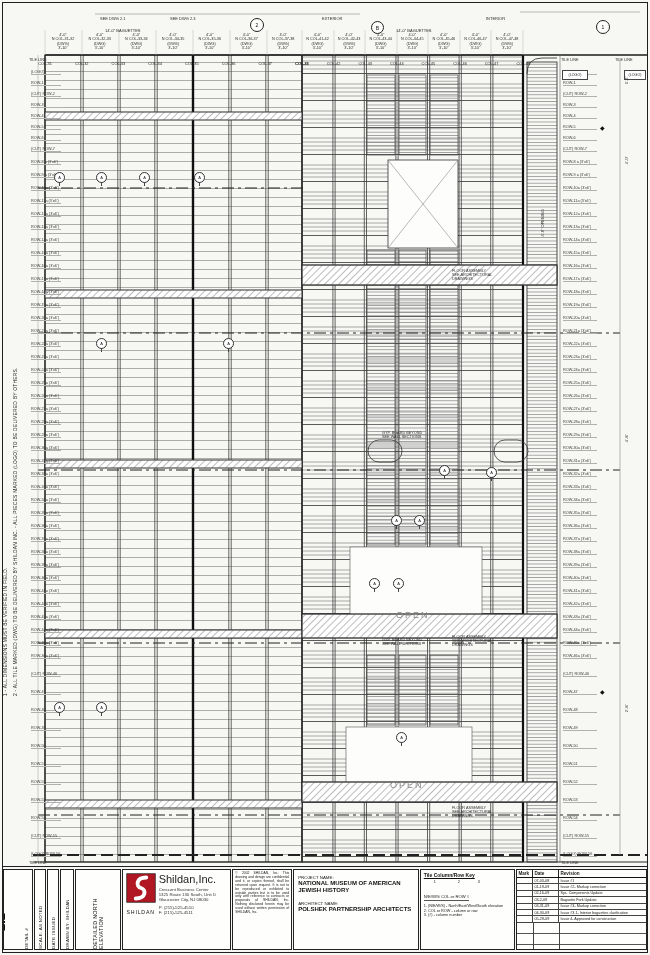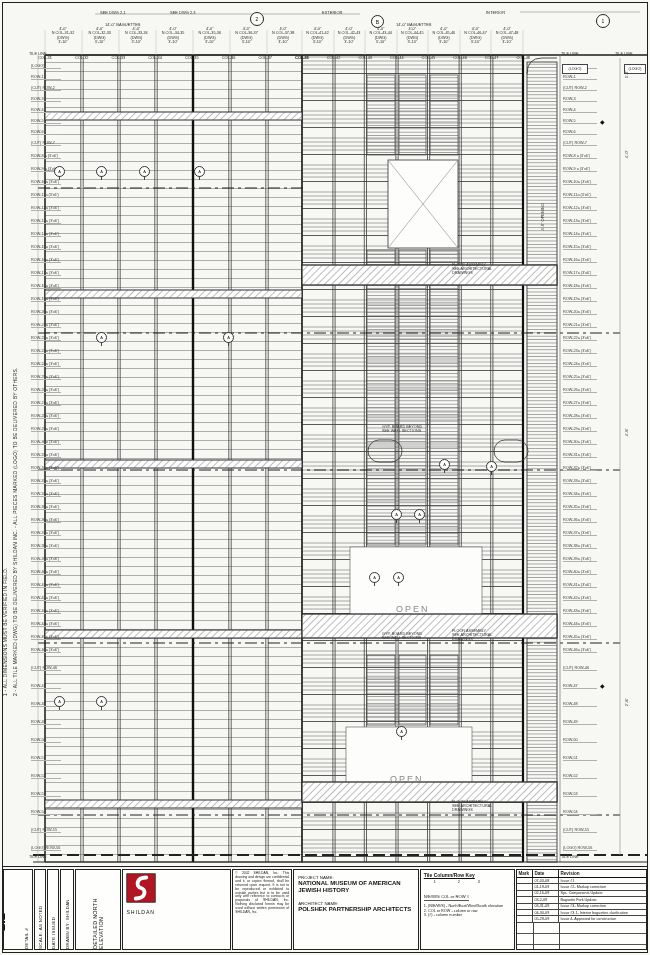--- a/index.html
+++ b/index.html
@@ -1,19 +1,19 @@
 <!DOCTYPE html>
 <html><head>
 <meta charset="utf-8">
 <style>
   html,body{margin:0;padding:0;background:#d8d8d4;}
   .sheet{position:relative;width:650px;height:955px;background:#f7f7f4;font-family:"Liberation Sans",sans-serif;color:#1c1c1c;overflow:hidden;}
   .frame{position:absolute;inset:2px;border:1.6px solid #1f1f1f;pointer-events:none;z-index:40;}
   svg.art{position:absolute;left:0;top:0;z-index:1;}
-  .ovl{position:absolute;left:0;top:8px;width:650px;height:868px;z-index:10;}
+  .ovl{position:absolute;left:0;top:14px;width:650px;height:868px;z-index:10;}
   .t{position:absolute;white-space:nowrap;}
   .f4{font-size:4px;line-height:4.6px;color:#2a2a2a;}
   .f38{font-size:3.8px;line-height:4.2px;color:#333;}
   .bub{position:absolute;border:0.9px solid #222;border-radius:50%;background:#fdfdfb;display:flex;align-items:center;justify-content:center;font-size:5px;color:#111;z-index:12;}
   .mk{position:absolute;width:9px;height:9px;border:0.7px solid #333;border-radius:50%;background:#fff;display:flex;align-items:center;justify-content:center;font-size:4px;color:#222;z-index:12;}
   .mk::after{content:"";position:absolute;left:3.7px;top:9px;width:1px;height:4px;background:#444;}
   .rowlbl{position:absolute;left:0;width:30px;font-size:3.8px;line-height:4px;color:#3a3a3a;border-bottom:0.5px solid #b0b0ac;white-space:nowrap;overflow:hidden;}
   .baylbl{position:absolute;width:36px;text-align:center;font-size:3.8px;line-height:4.4px;color:#2e2e2e;}
   .collbl{position:absolute;width:24px;text-align:center;font-size:3.9px;color:#222;}
   .vdim{position:absolute;writing-mode:vertical-rl;transform:rotate(180deg);font-size:4.2px;color:#333;}
@@ -511,20 +511,28 @@
     </div>
 
     <div class="tb logoGrid" style="width:110px;">
       <div class="logoSq">
         <svg width="30" height="30" viewBox="0 0 20 20">
           <rect x="0.5" y="0.5" width="19" height="19" fill="#b01722" stroke="#222" stroke-width="0.5"></rect>
           <path d="M13.5 3C6.5 3 6.5 9 10 10C13.5 11 13.5 17 6.5 17" fill="none" stroke="#fff" stroke-width="2.6" stroke-linecap="round"></path>
         </svg>
         <div class="logoWord">SHILDAN</div>
       </div>
+      <div>
+        <div class="coName">Shildan,Inc.</div>
+        <div class="coAddr">Crescent Business Center</div>
+        <div class="coAddr">1325 Route 130 South, Unit D</div>
+        <div class="coAddr">Gloucester City, NJ  08030</div>
+        <div class="coPh">P: (215)-525-4510</div>
+        <div class="coAddr">F: (215)-525-4511</div>
+      </div>
     </div>
 
     <div class="tb" style="width:60px;">
       <div class="copy">© 2002 SHILDAN, Inc. This drawing and design are confidential and it, or copies thereof, shall be returned upon request. It is not to be reproduced or exhibited to outside parties but is to be used only with reference to contracts or proposals of SHILDAN, Inc. Nothing disclosed herein may be used without written permission of SHILDAN, Inc.</div>
     </div>
 
     <div class="tb proj" style="width:126px;">
       <div class="projLbl">PROJECT NAME:</div>
       <div class="projVal">NATIONAL MUSEUM OF AMERICAN JEWISH HISTORY</div>
       <div class="projLbl" style="margin-top:8px;">ARCHITECT NAME:</div>

